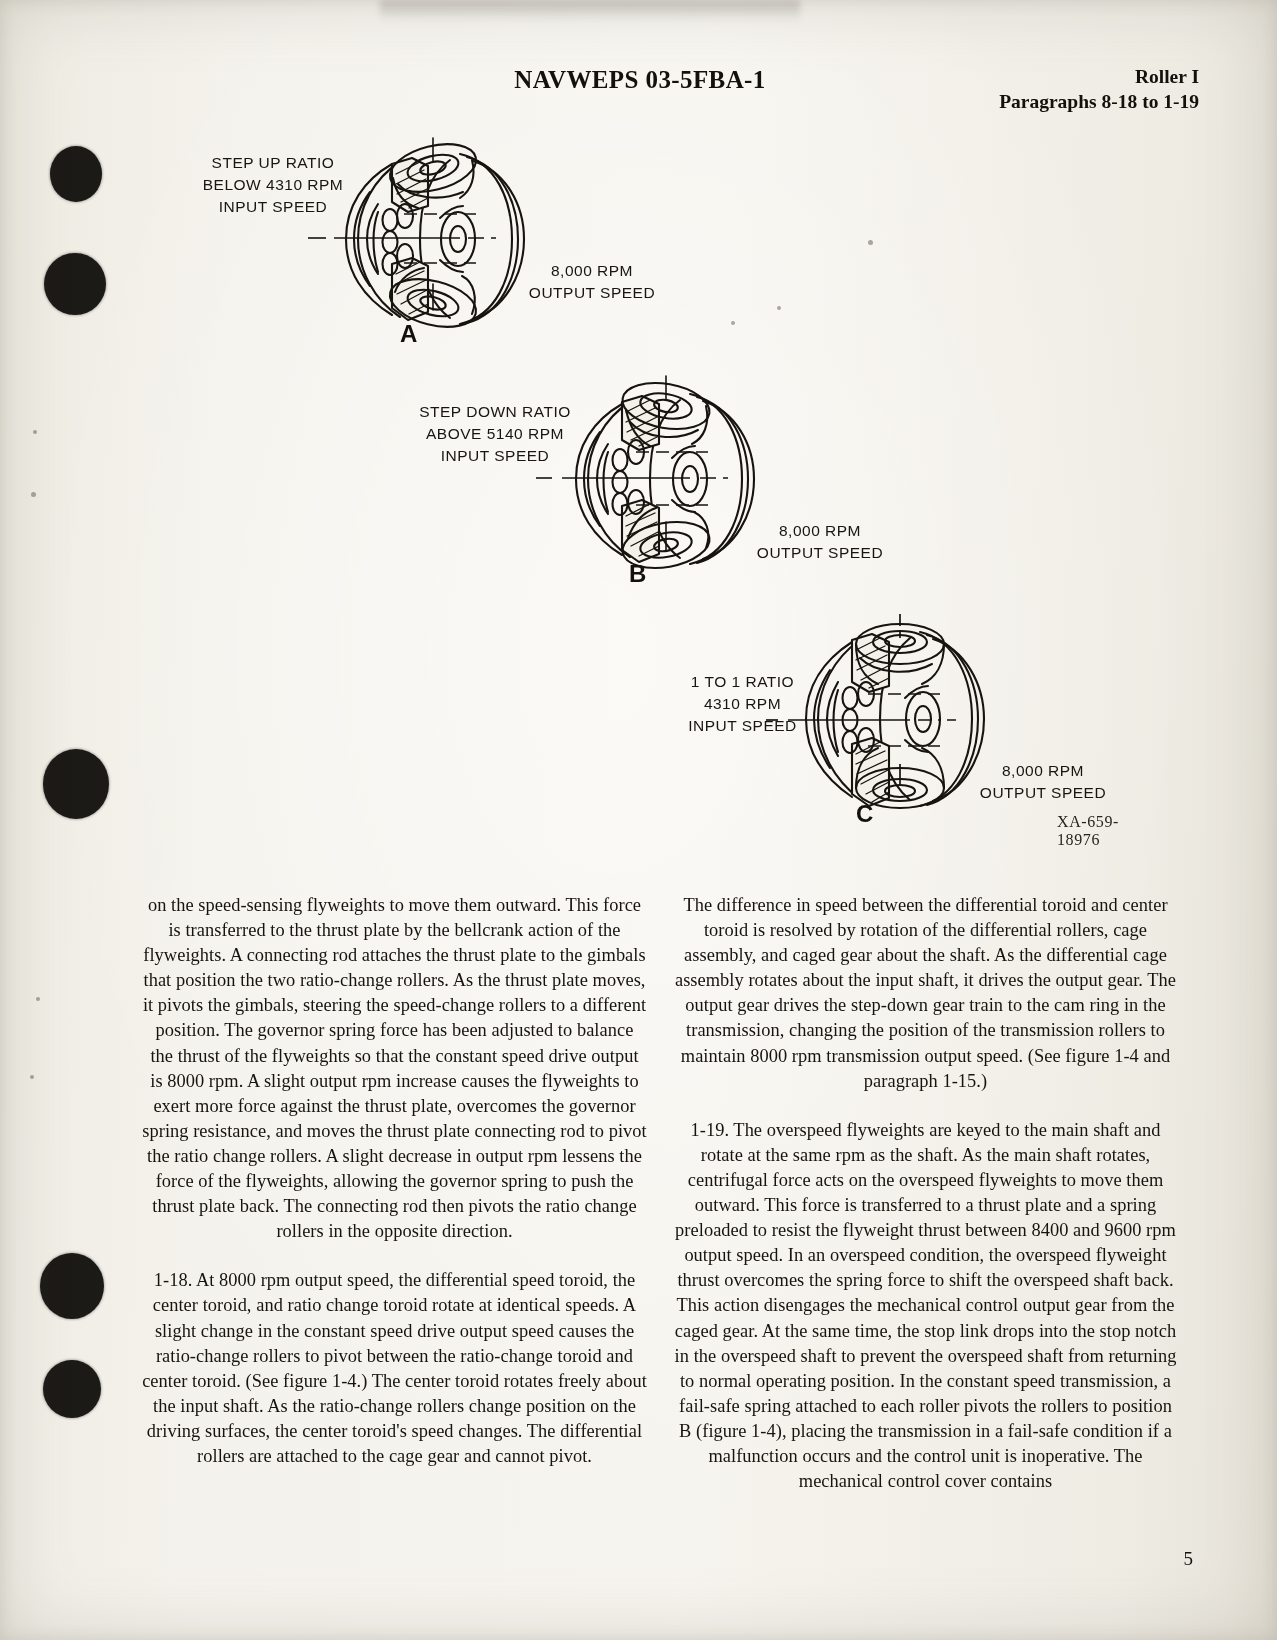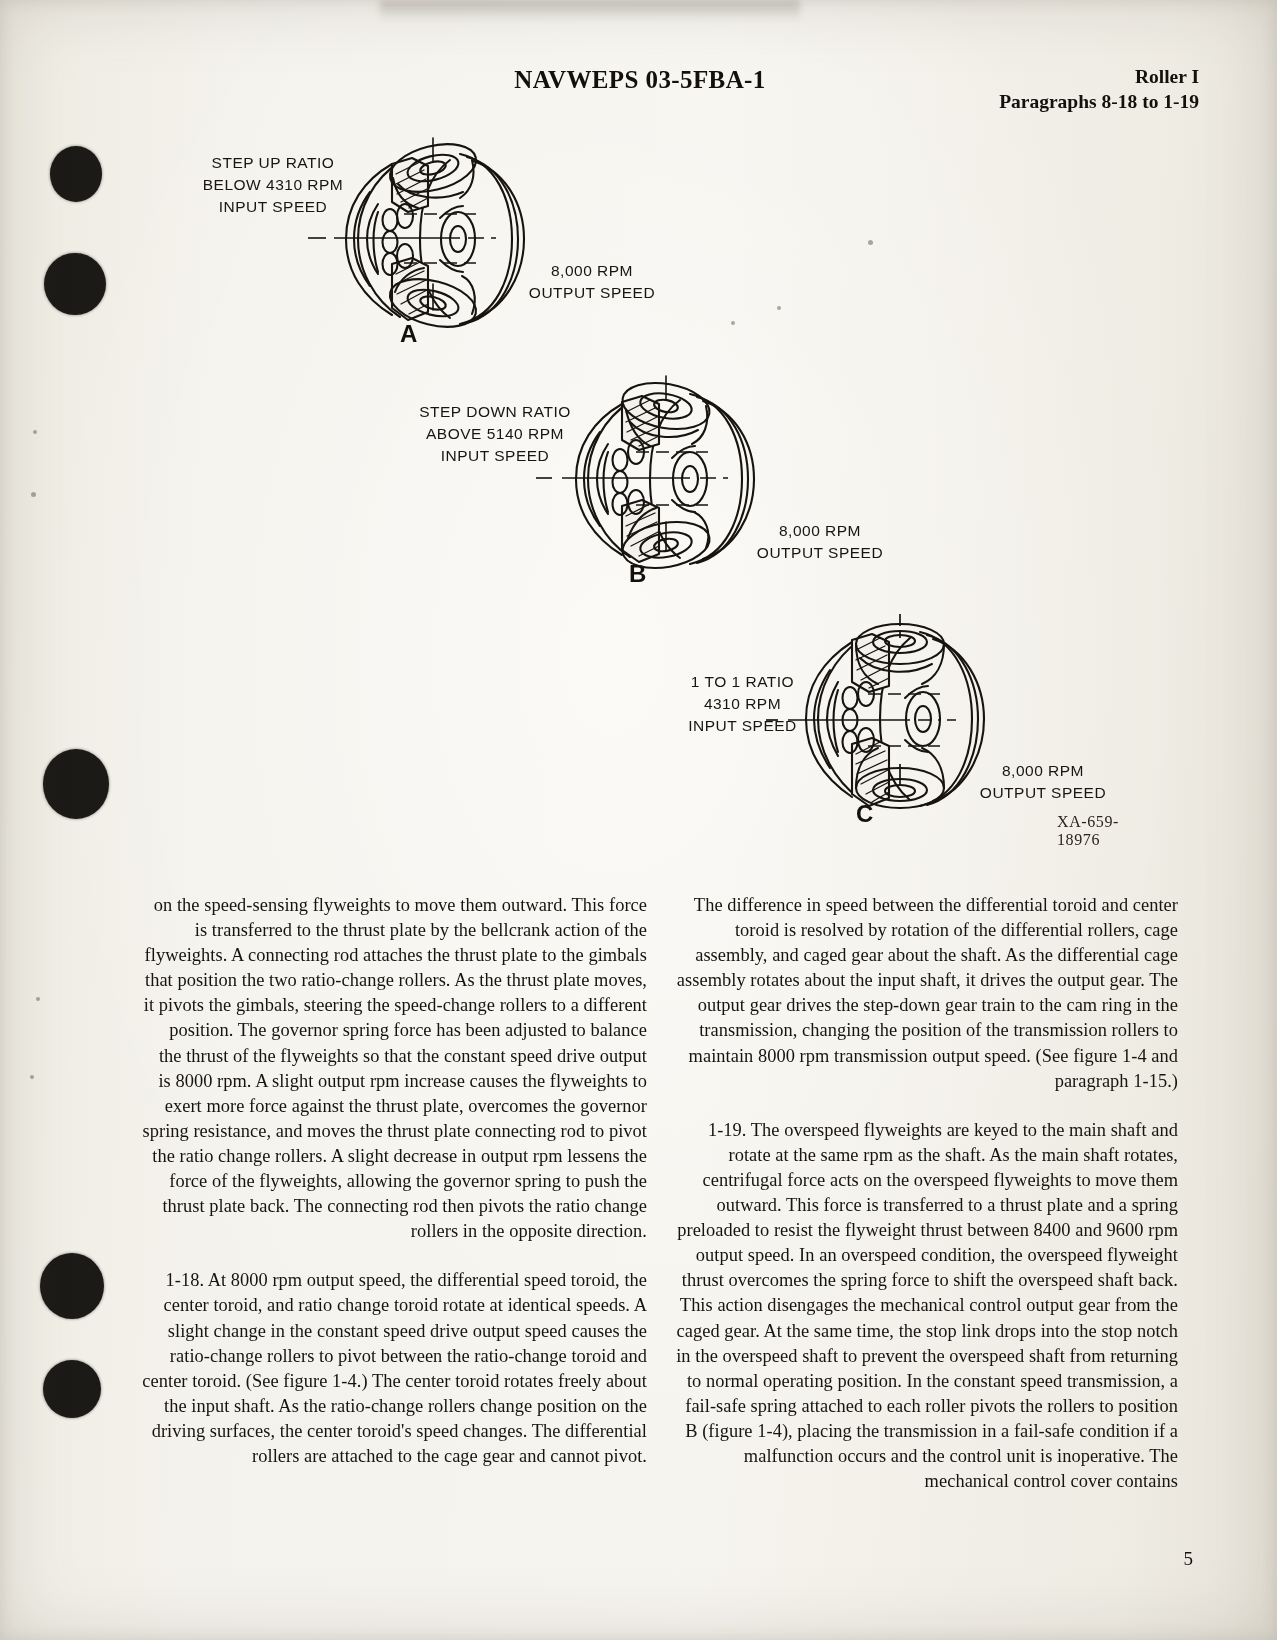--- a/index.html
+++ b/index.html
@@ -83,21 +83,21 @@
 
   
   .cols{
     position:absolute;left:0;top:893px;width:1277px;height:640px;
   }
   .col{
     position:absolute;top:0;width:505px;
     font-size:18.4px;
     line-height:25.1px;
     color:#17140f;
-    text-align:right;
+    text-align:center;
     letter-spacing:.05px;
   }
   .col.left{left:142px;}
   .col.right{left:673px;}
   .col p{margin:0 0 24px 0;}
   .col p:last-child{margin-bottom:8px;}
 
   .page-no{
     position:absolute;right:84px;top:1548px;
     font-size:19px;color:#14110d;

